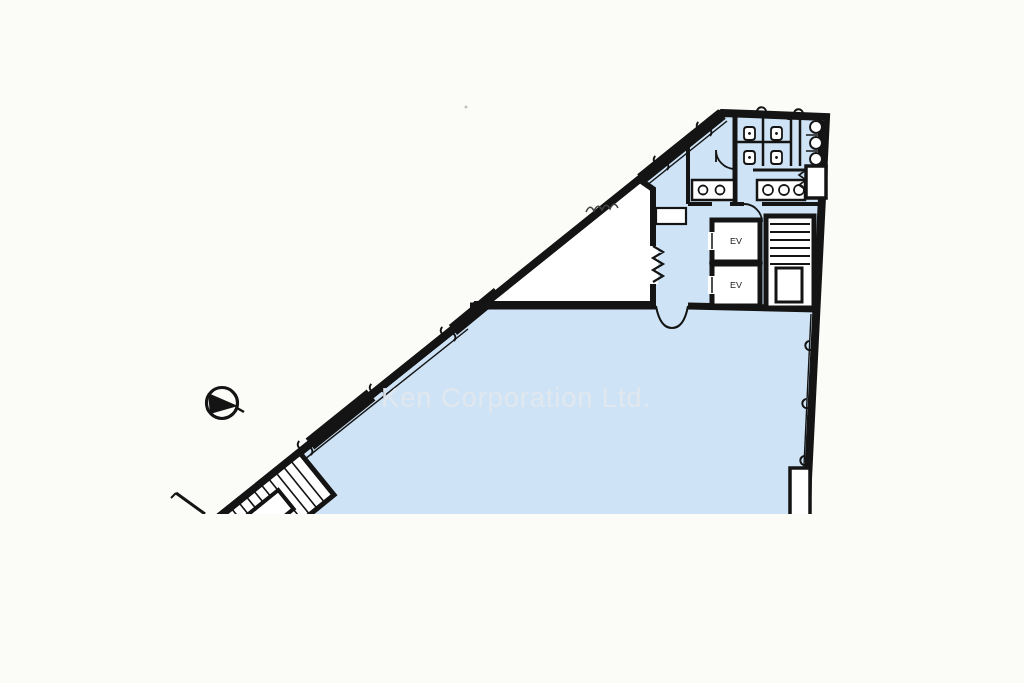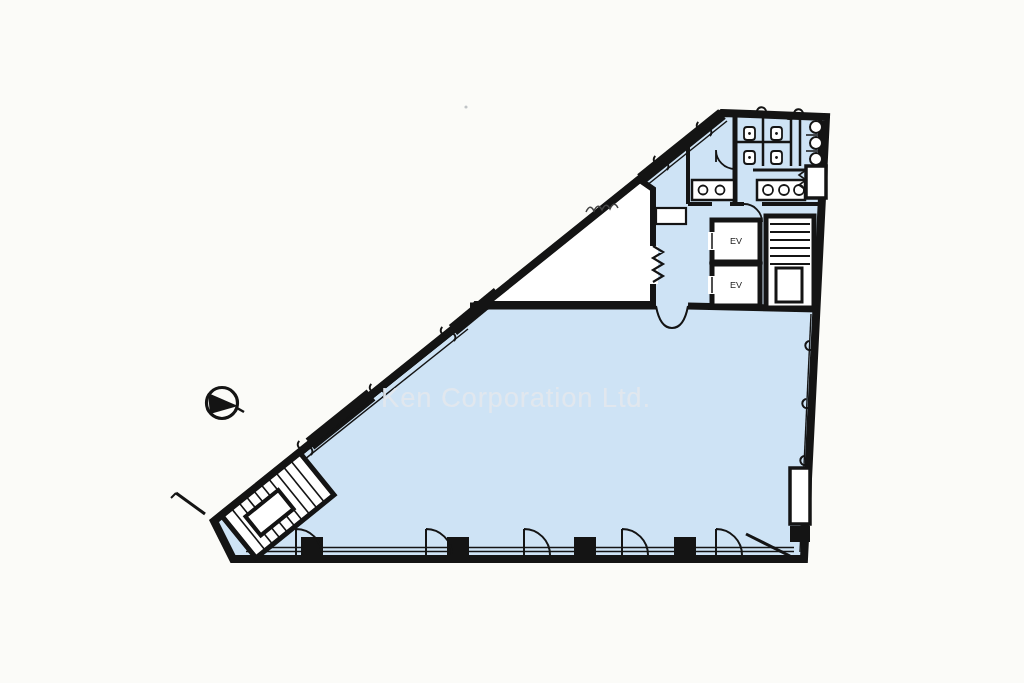--- a/index.html
+++ b/index.html
@@ -1,16 +1,16 @@
 <!DOCTYPE html>
 <html><head>
 <meta charset="utf-8">
 <style>
   html,body{margin:0;padding:0;background:#fbfbf8;}
-  .stage{position:relative;width:1024px;height:683px;background:#fbfbf8;overflow:hidden;
+  .stage{position:relative;width:1024px;height:514px;background:#fbfbf8;overflow:hidden;
          font-family:"Liberation Sans", sans-serif;border-radius:15px;}
   svg{position:absolute;left:0;top:0;}
   .wall{stroke:#141414;}
   .thin{stroke:#141414;}
   .whitefill{fill:#ffffff;}
   .nofill{fill:none;}
   .sq{fill:none;stroke:#141414;stroke-width:2;}
   .ev-label{font-family:"Liberation Sans", sans-serif;font-size:9px;fill:#222;}
   .watermark{font-family:"Liberation Sans", sans-serif;font-weight:400;opacity:0.95;}
 </style>

